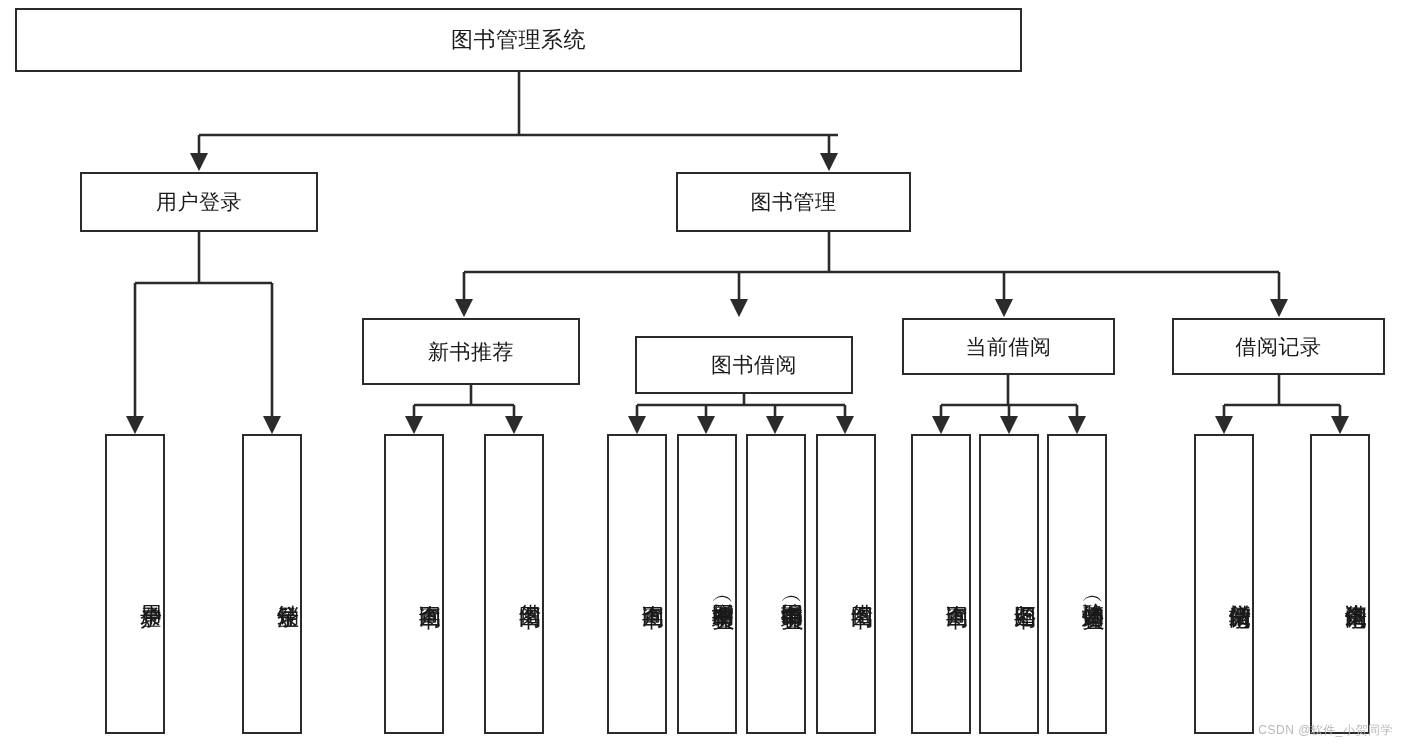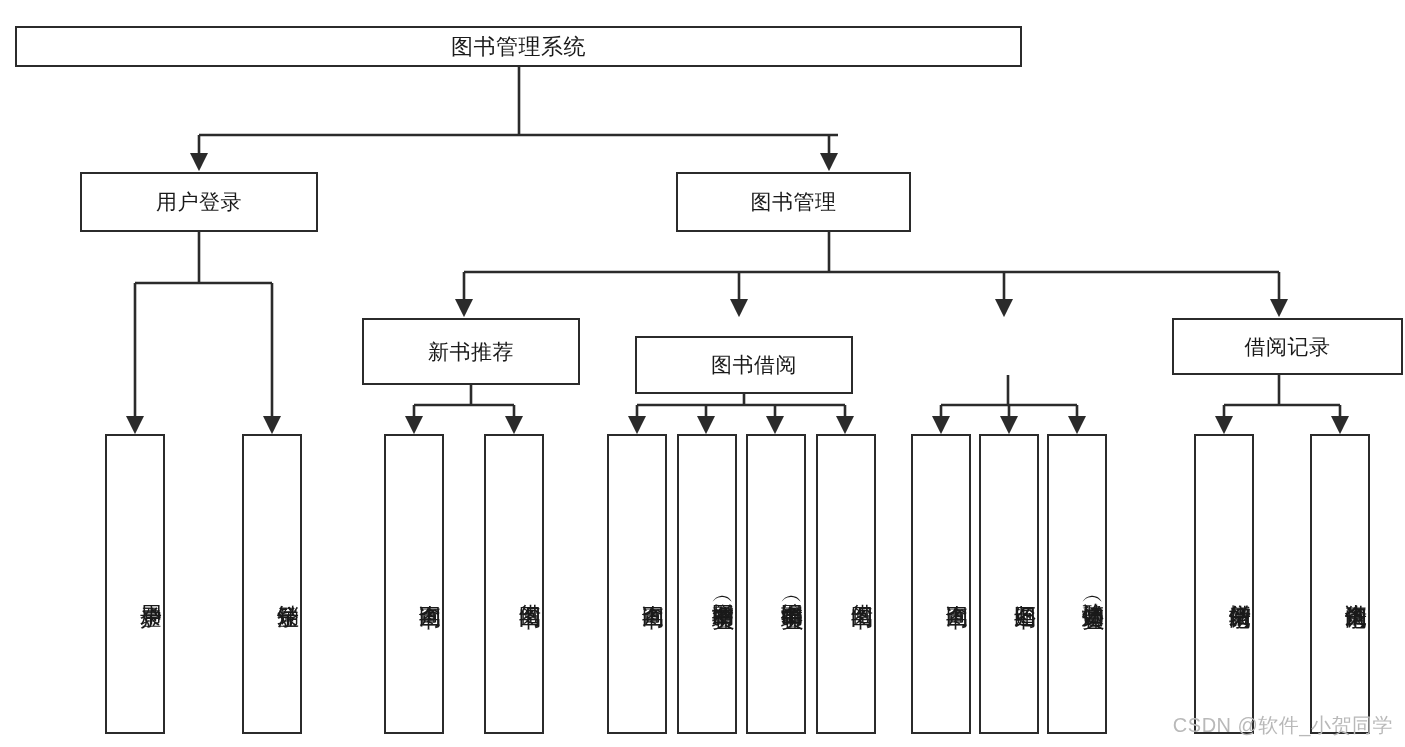--- a/index.html
+++ b/index.html
@@ -54,21 +54,21 @@
   }
   .node.vert .vlabel {
     writing-mode: vertical-rl;
     text-orientation: upright;
     white-space: nowrap;
   }
   .watermark {
     position: absolute;
     right: 12px;
     bottom: 8px;
-    font-size: 20px;
+    font-size: 12px;
     color: #b9b9b9;
     letter-spacing: 0.5px;
     white-space: nowrap;
     user-select: none;
   }
 </style>
 </head>
 <body>
 
 <div id="canvas">
@@ -117,42 +117,45 @@
       <path d="M 1077 405 L 1077 425" marker-end="url(#arrow)"></path>
 
       <path d="M 1279 375 L 1279 405"></path>
       <path d="M 1224 405 L 1340 405"></path>
       <path d="M 1224 405 L 1224 425" marker-end="url(#arrow)"></path>
       <path d="M 1340 405 L 1340 425" marker-end="url(#arrow)"></path>
 
     </g>
   </svg>
 
-  <div class="node root horiz" style="left:15px; top:26px; width:1007px; height:41px;">
+  <div class="node root horiz" style="left:15px; top:8px; width:1007px; height:64px;">
     <span>图书管理系统</span>
   </div>
 
   <div class="node horiz" style="left:80px; top:172px; width:238px; height:60px;">
     <span>用户登录</span>
   </div>
 
   <div class="node horiz" style="left:676px; top:172px; width:235px; height:60px;">
     <span>图书管理</span>
   </div>
 
   <div class="node horiz" style="left:362px; top:318px; width:218px; height:67px;">
     <span>新书推荐</span>
   </div>
 
   <div class="node horiz" style="left:635px; top:336px; width:218px; height:58px;padding-left:20px;">
     <span>图书借阅</span>
   </div>
 
-
-  <div class="node horiz" style="left:1172px; top:318px; width:231px; height:57px;">
+  <div class="node horiz" style="left:902px; top:318px; width:213px; height:57px;">
+    <span>当前借阅</span>
+  </div>
+
+  <div class="node horiz" style="left:1172px; top:318px; width:213px; height:57px;">
     <span>借阅记录</span>
   </div>
 
   <div class="node vert" style="left:105px; top:434px; width:60px; height:300px;">
     <span class="vlabel">用户登录</span>
   </div>
 
   <div class="node vert" style="left:242px; top:434px; width:60px; height:300px;">
     <span class="vlabel">注销登录</span>
   </div>

